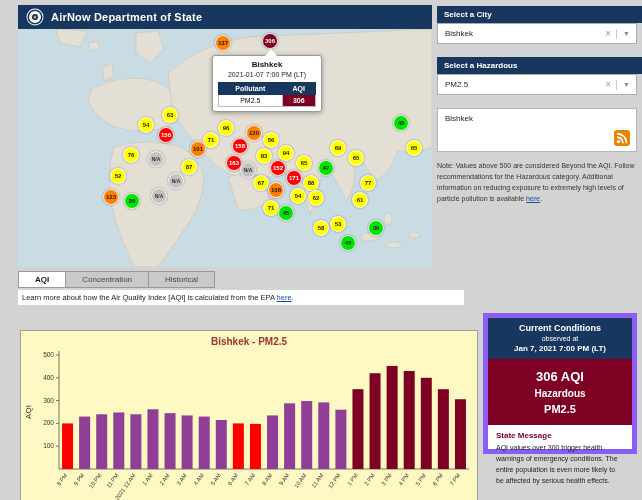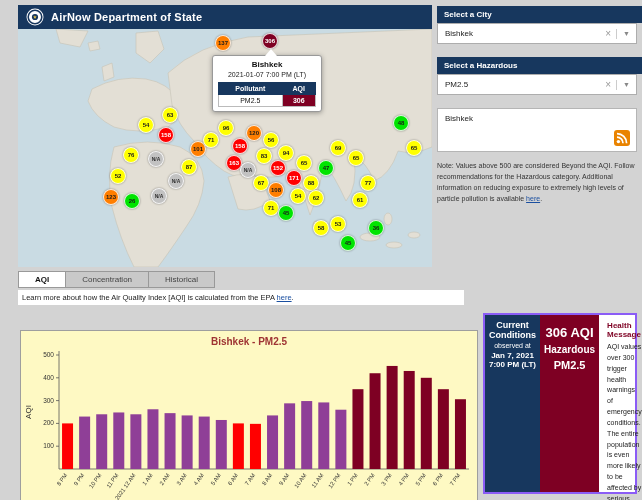--- a/index.html
+++ b/index.html
@@ -39,21 +39,21 @@
   .select-clear{color:#999;font-size:10px;padding:0 5px;border-right:1px solid #ccc;line-height:1;}
   .select-caret{color:#888;font-size:7px;padding:0 6px;}
   .feed-box{position:absolute;left:437px;top:108px;width:200px;height:44px;background:#fff;border:1px solid #b5b5b5;box-sizing:border-box;font-size:8px;color:#222;padding:5px 7px;}
   .rss{position:absolute;right:6px;bottom:5px;line-height:0;cursor:pointer;}
   .note{position:absolute;left:437px;top:161px;width:200px;font-size:7px;line-height:1.55;color:#333;}
 
   
   .chart-panel{position:absolute;left:20px;top:330px;width:458px;height:181px;background:#fef9c3;border:1px solid #9e9e9e;box-sizing:border-box;overflow:hidden;}
 
   
-  .cc-panel{position:absolute;left:483px;top:313px;width:154px;height:181px;background:#fff;border:2px solid #8b5cf6;box-sizing:border-box;display:flex;flex-direction:row;}
+  .cc-panel{position:absolute;left:483px;top:313px;width:154px;height:141px;background:#fff;border:5px solid #8b5cf6;box-sizing:border-box;display:flex;flex-direction:column;}
   .cc-header{background:#17375e;color:#fff;text-align:center;padding:5px 4px 6px;}
   .cc-title{font-size:9px;font-weight:bold;}
   .cc-sub{font-size:7px;margin-top:2px;}
   .cc-date{font-size:8px;font-weight:bold;margin-top:2px;}
   .cc-aqi{background:#7e0023;color:#fff;text-align:center;padding:10px 4px;}
   .cc-aqi-val{font-size:13px;font-weight:bold;}
   .cc-aqi-cat{font-size:10px;font-weight:bold;margin-top:4px;}
   .cc-aqi-pol{font-size:11px;font-weight:bold;margin-top:4px;}
   .cc-health{padding:6px 8px;}
   .cc-health-title{color:#7e0023;font-weight:bold;font-size:8px;}
@@ -269,18 +269,18 @@
       <div class="cc-title">Current Conditions</div>
       <div class="cc-sub">observed at</div>
       <div class="cc-date">Jan 7, 2021 7:00 PM (LT)</div>
     </div>
     <div class="cc-aqi">
       <div class="cc-aqi-val">306 AQI</div>
       <div class="cc-aqi-cat">Hazardous</div>
       <div class="cc-aqi-pol">PM2.5</div>
     </div>
     <div class="cc-health">
-      <div class="cc-health-title">Health Message</div>
+      <div class="cc-health-title">State Message</div>
       <div class="cc-health-text">AQI values over 300 trigger health warnings of emergency conditions. The entire population is even more likely to be affected by serious health effects.</div>
     </div>
   </div>
 
 </div>
 
 </body></html>

